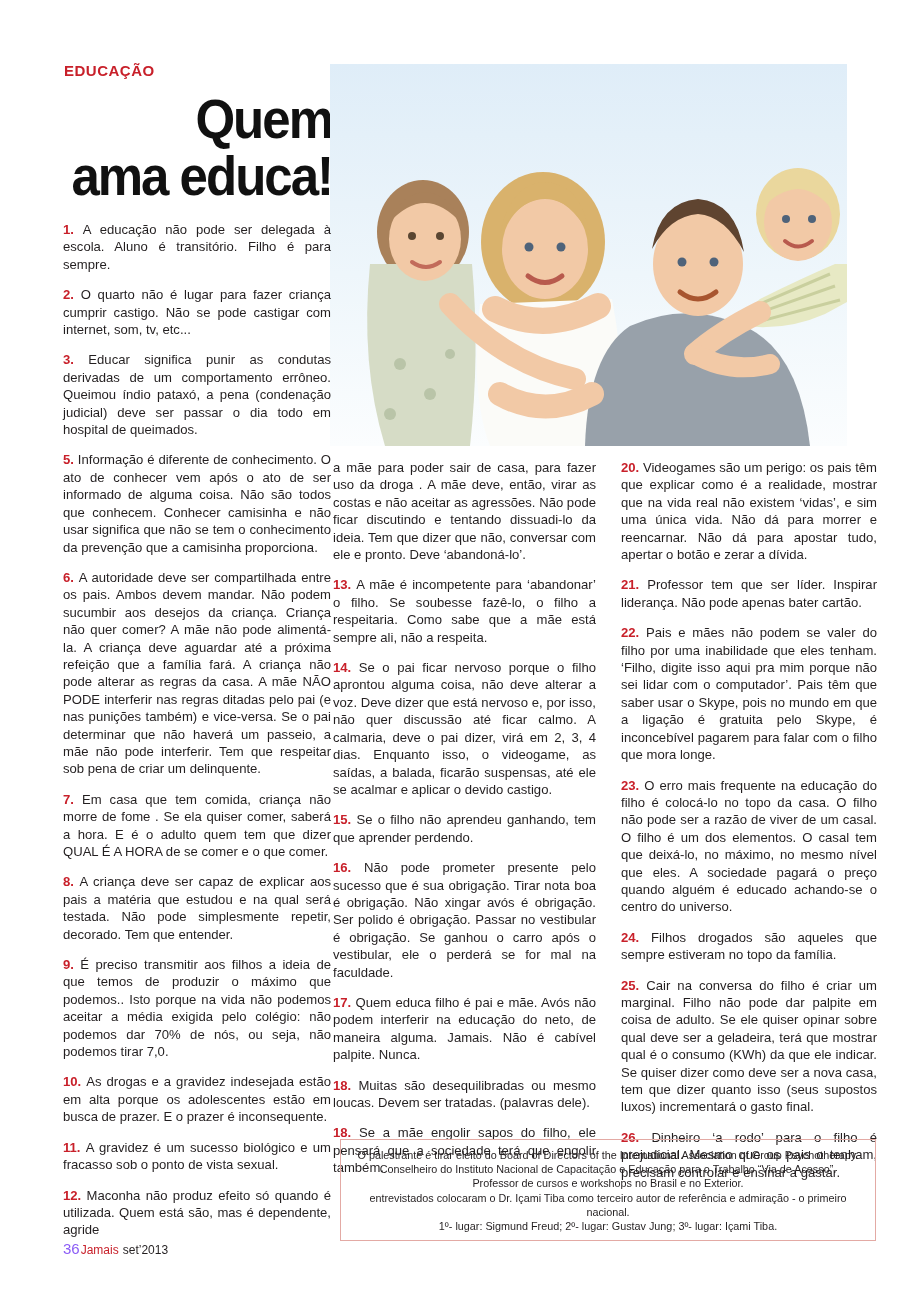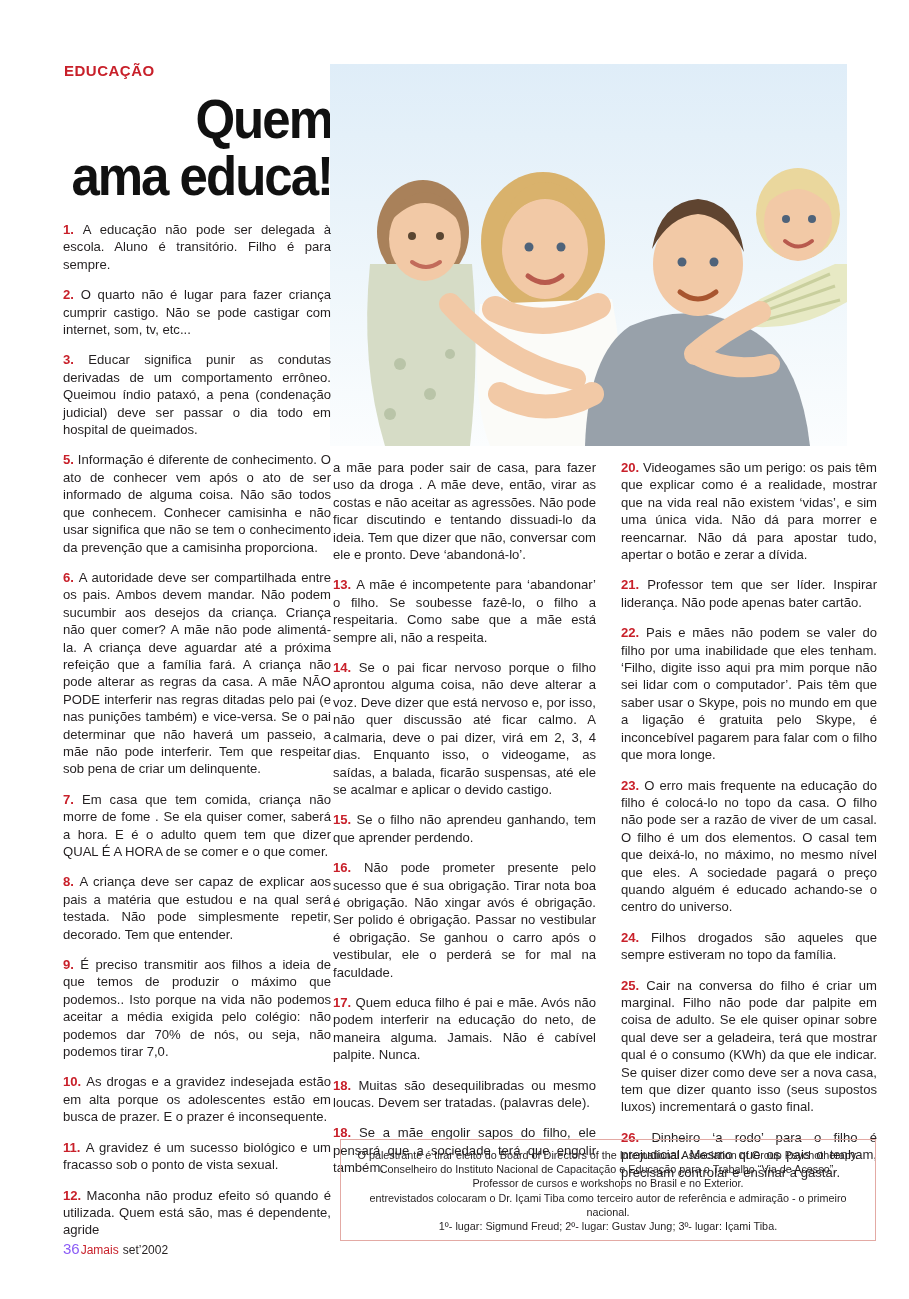--- a/index.html
+++ b/index.html
@@ -149,16 +149,16 @@
 
   <div class="footer-box">
       <p class="boxline">O palestrante é tirar eleito do Board of Directors of the International Association of Group Psychotherapy.</p>
       <p class="boxline">Conselheiro do Instituto Nacional de Capacitação e Educação para o Trabalho “Via de Acesso”.</p>
       <p class="boxline">Professor de cursos e workshops no Brasil e no Exterior.</p>
       <p class="boxline">entrevistados colocaram o Dr. Içami Tiba como terceiro autor de referência e admiração - o primeiro nacional.</p>
       <p class="boxline">1º- lugar: Sigmund Freud; 2º- lugar: Gustav Jung; 3º- lugar: Içami Tiba.</p>
     </div>
 
   <div class="page-footer">
-    <span class="pf-num">36</span><span class="pf-mag">Jamais</span><span>set’2002</span>
+    <span class="pf-num">36</span><span class="pf-mag">Jamais</span><span>set’2013</span>
   </div>
 
 </div>
 
 </body></html>

